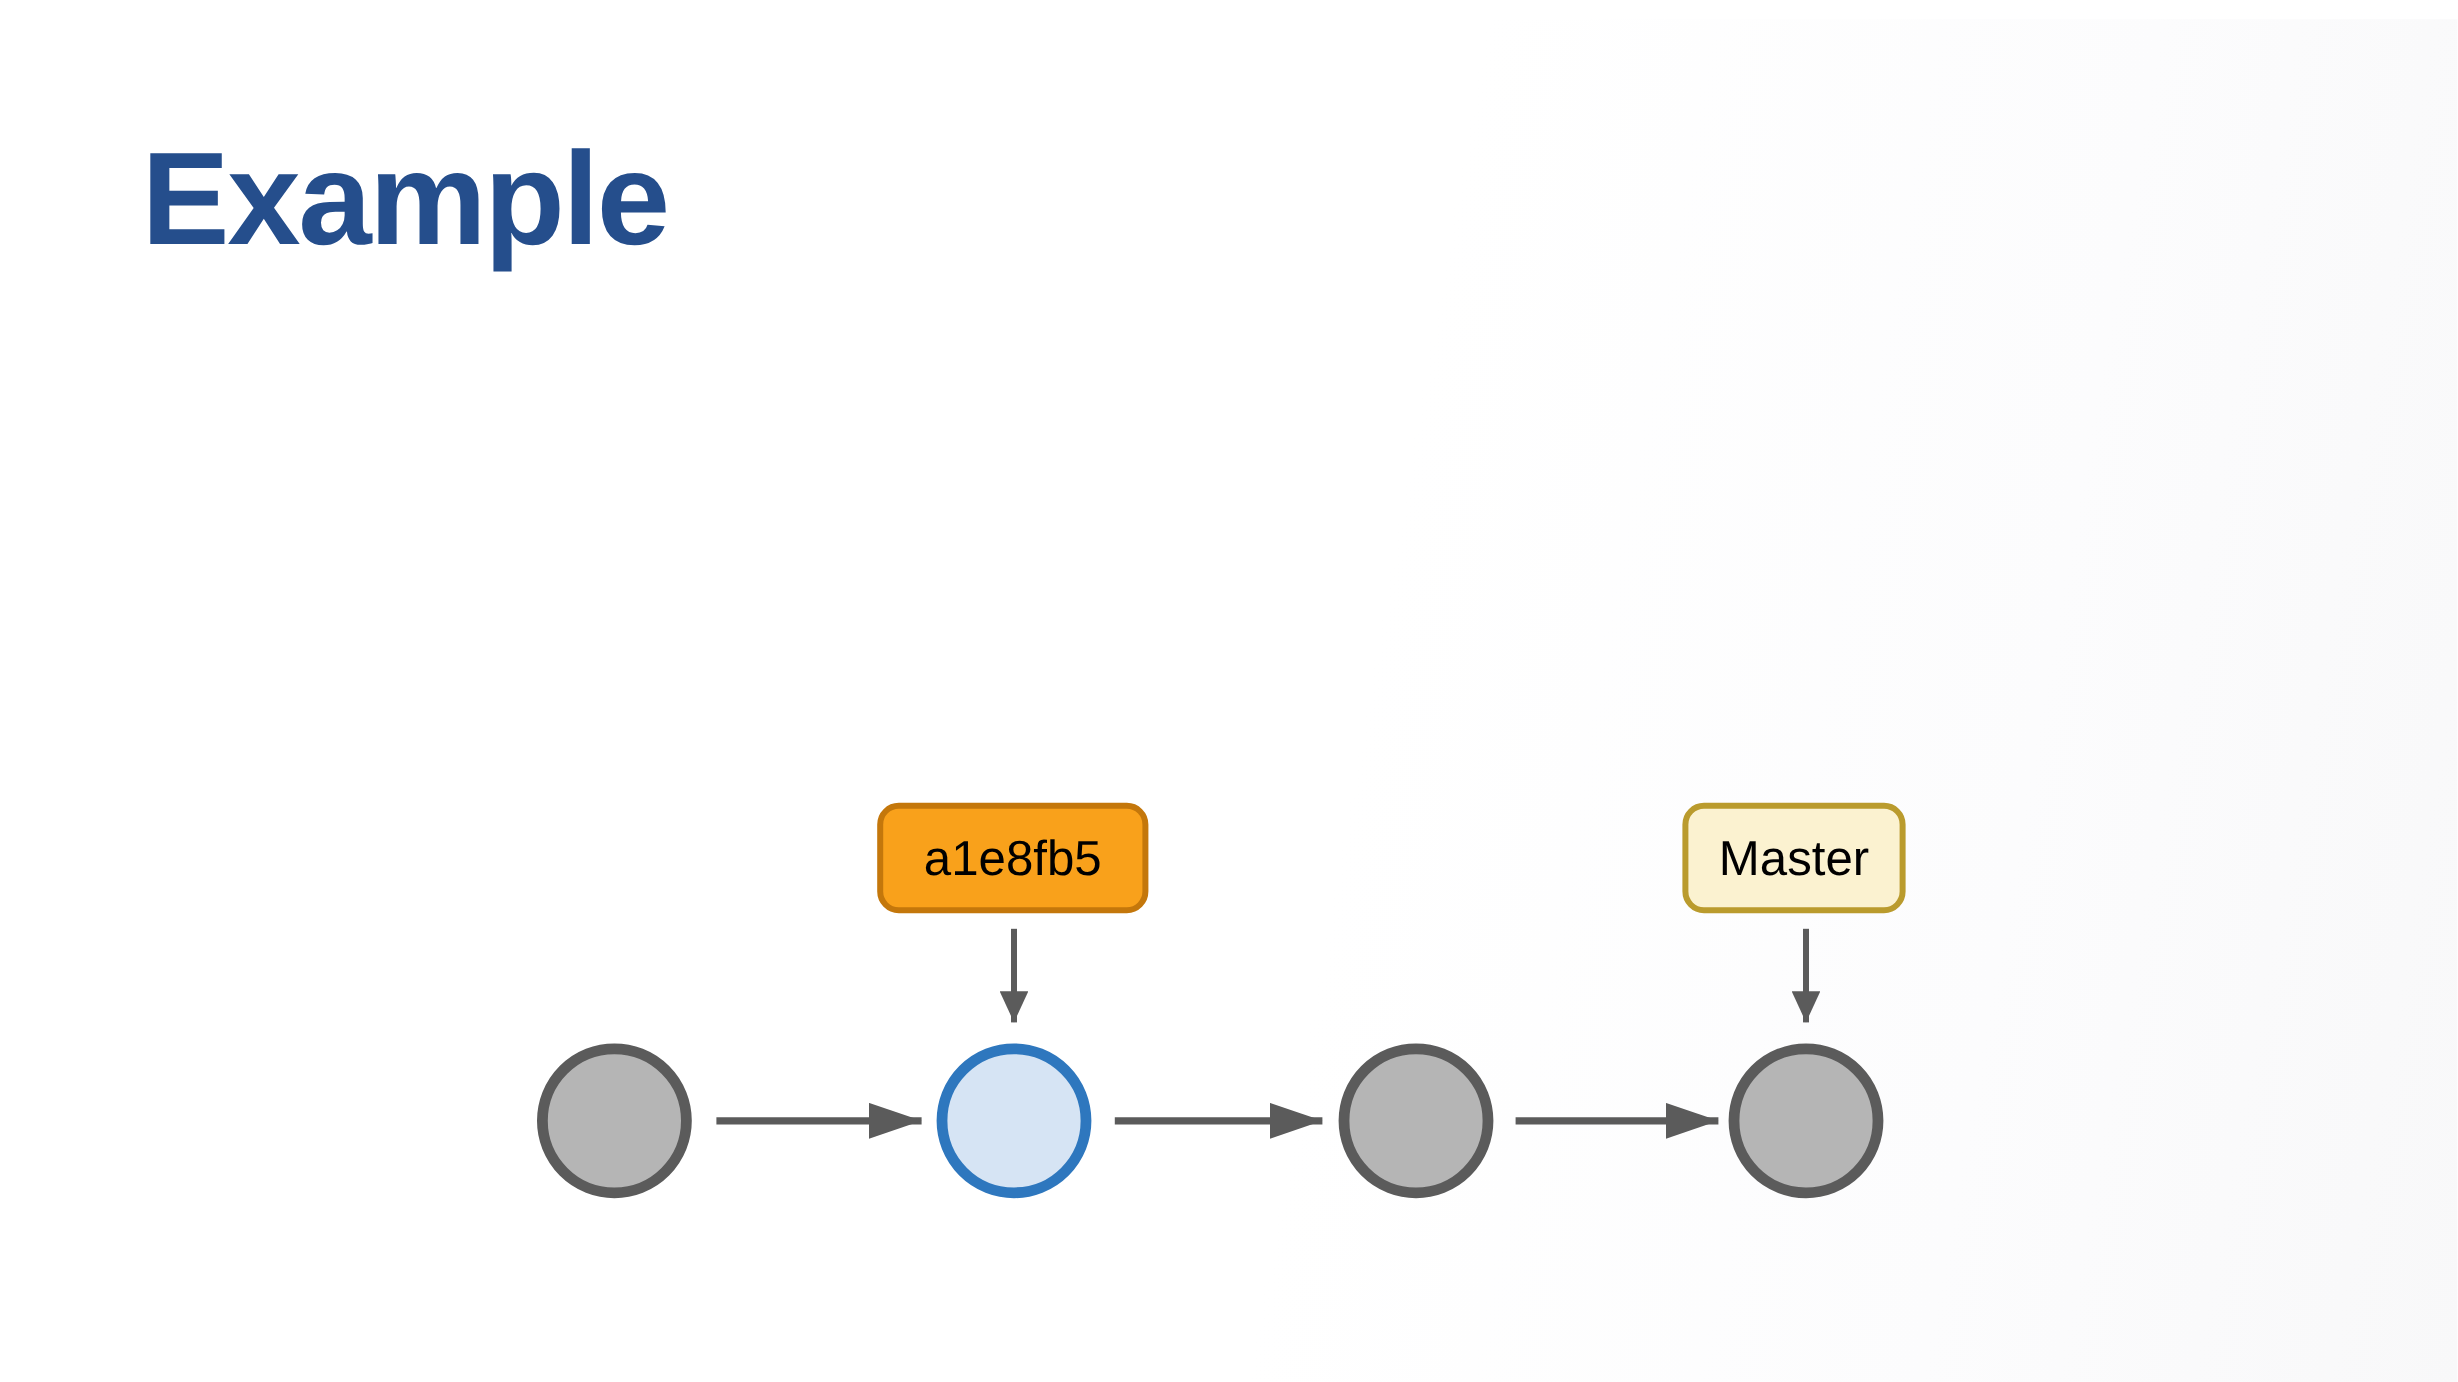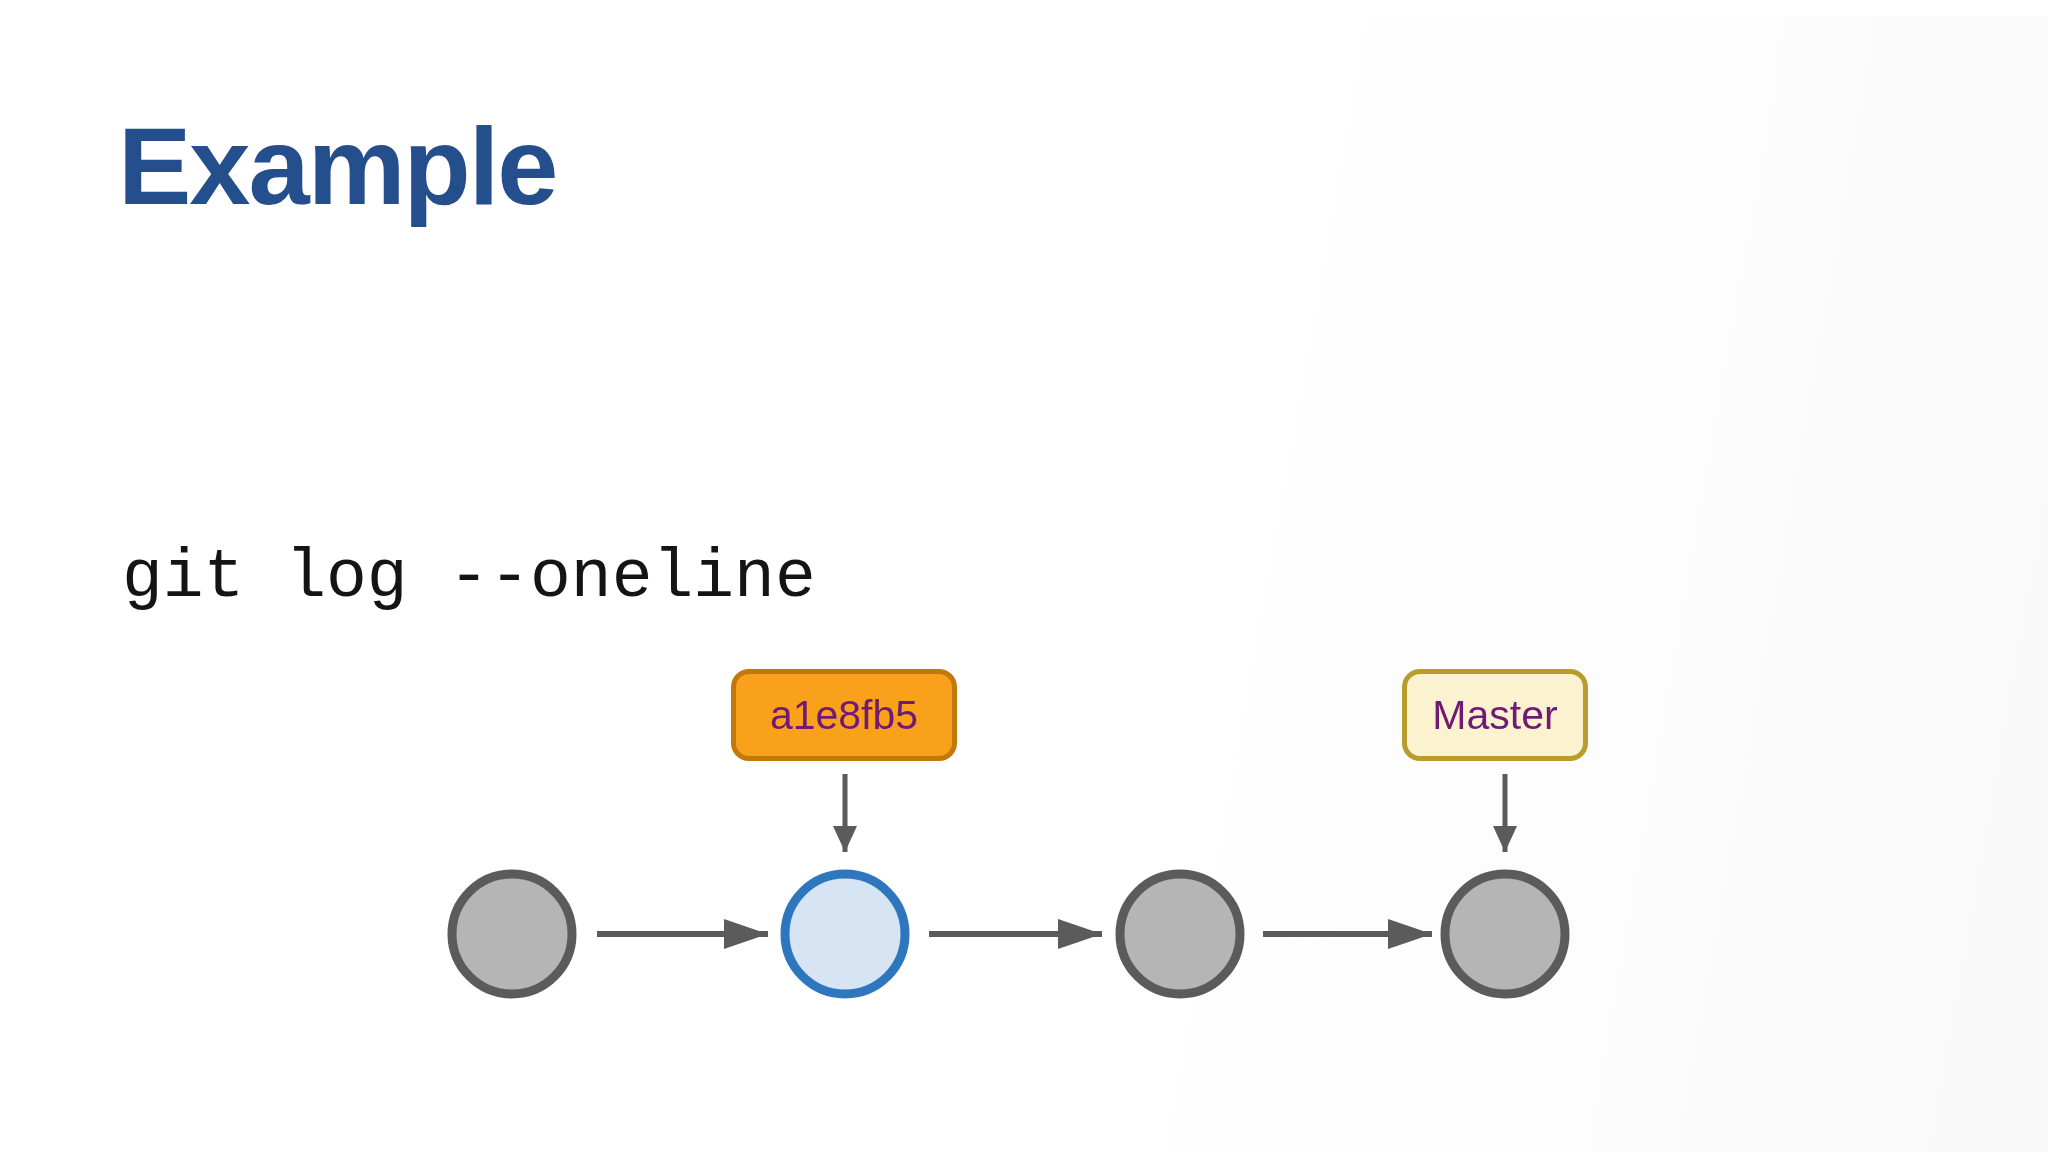--- a/index.html
+++ b/index.html
@@ -45,21 +45,21 @@
     height: 1152px;
   }
   .ref-label {
     position: absolute;
     top: 653px;
     height: 92px;
     display: flex;
     align-items: center;
     justify-content: center;
     font-size: 41px;
-    color: #701a75;
+    color: #000000;
     border-radius: 18px;
     white-space: nowrap;
   }
   .commit-ref {
     left: 731px;
     width: 226px;
     background: #F9A11B;
     border: 5px solid #C4770B;
   }
   .branch-ref {
@@ -70,21 +70,20 @@
   }
 </style>
 </head>
 <body>
 
 <div class="slide">
 
   <h1 class="slide-title">Example</h1>
 
   <div class="code-block">
-    <div>git log --oneline</div>
   </div>
 
   <svg class="diagram-svg" viewBox="0 0 2048 1152" xmlns="http://www.w3.org/2000/svg">
     <defs>
       <marker id="ah" markerUnits="userSpaceOnUse" markerWidth="46" markerHeight="30" refX="44" refY="15" orient="auto">
         <path d="M0,0 L44,15 L0,30 Z" fill="#5B5B5B"></path>
       </marker>
       <marker id="av" markerUnits="userSpaceOnUse" markerWidth="28" markerHeight="24" refX="26" refY="12" orient="auto">
         <path d="M0,0 L26,12 L0,24 Z" fill="#5B5B5B"></path>
       </marker>

